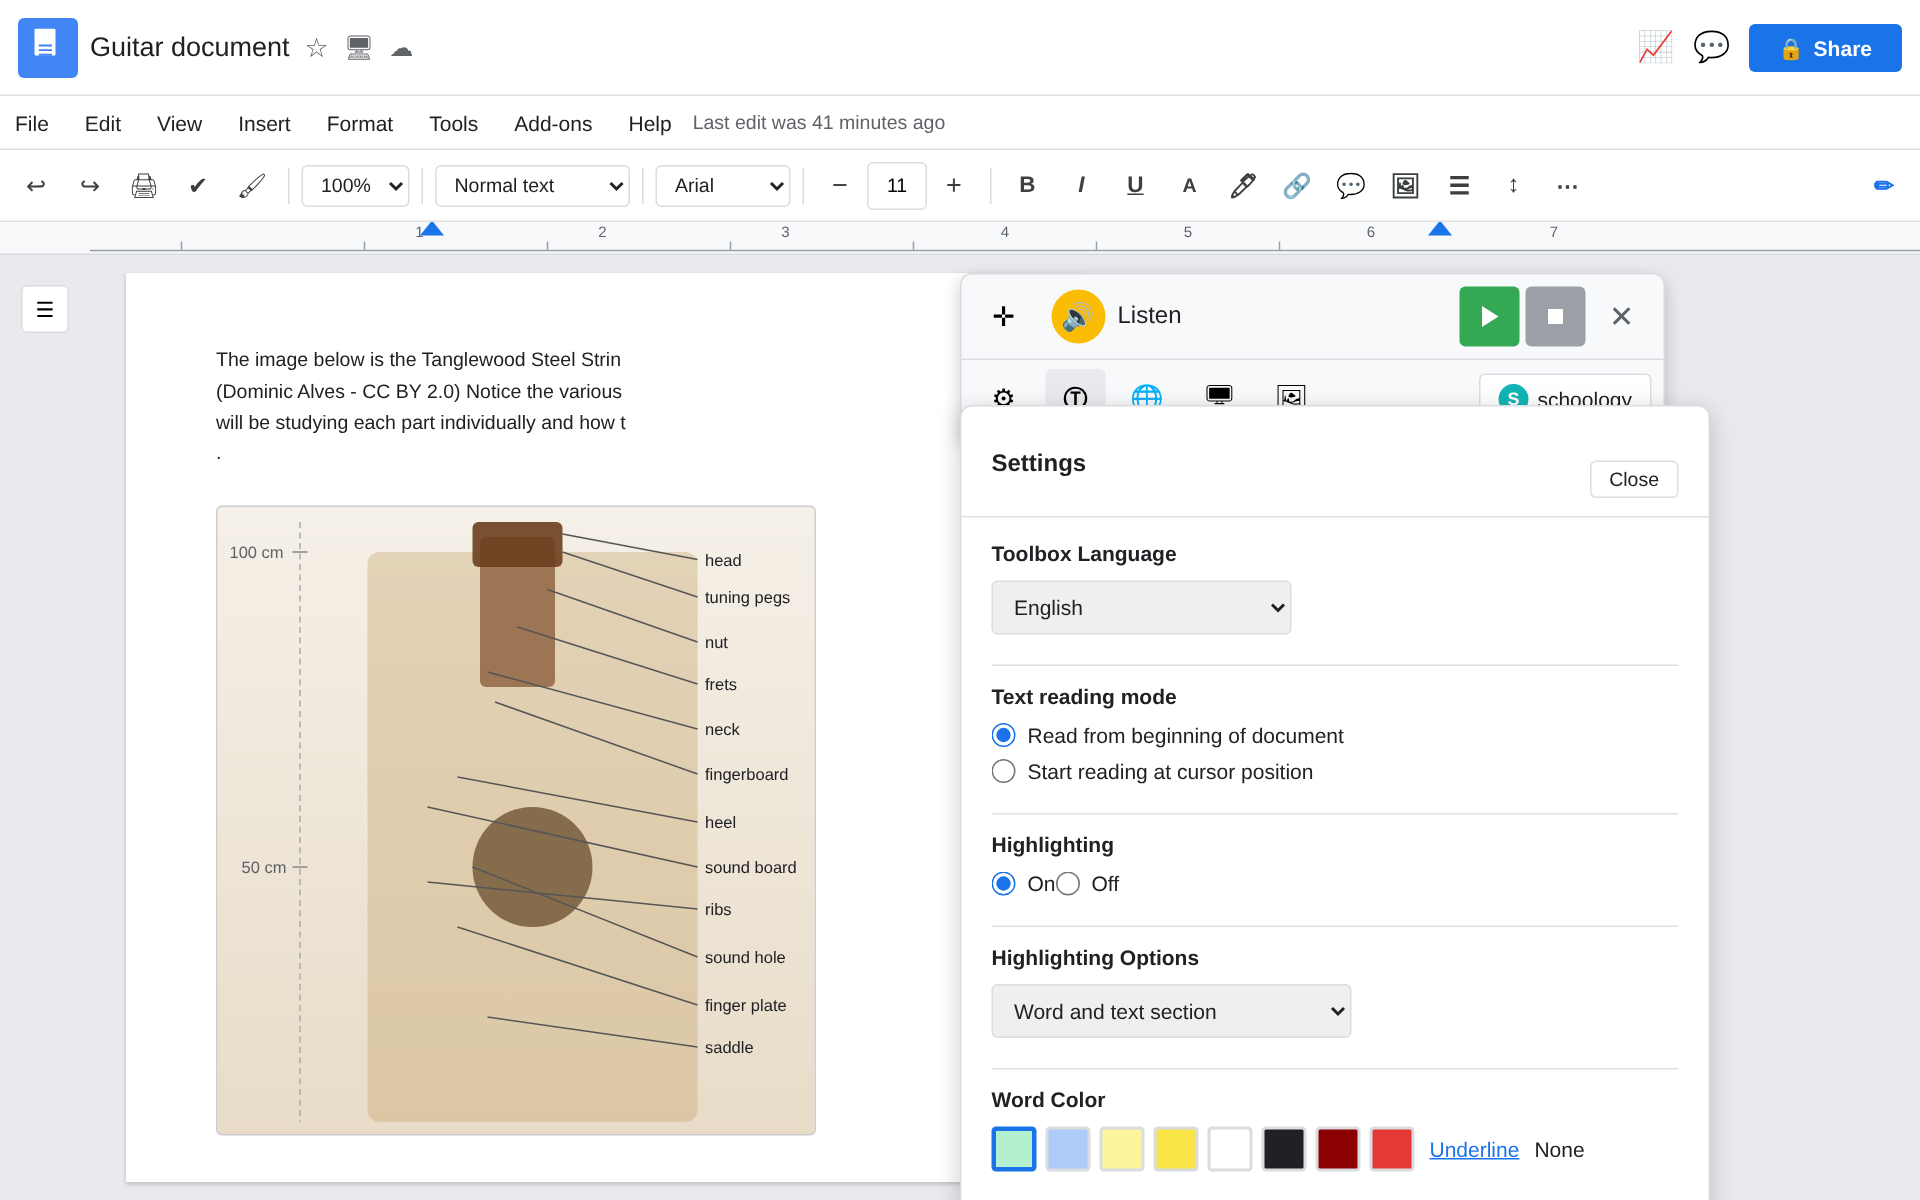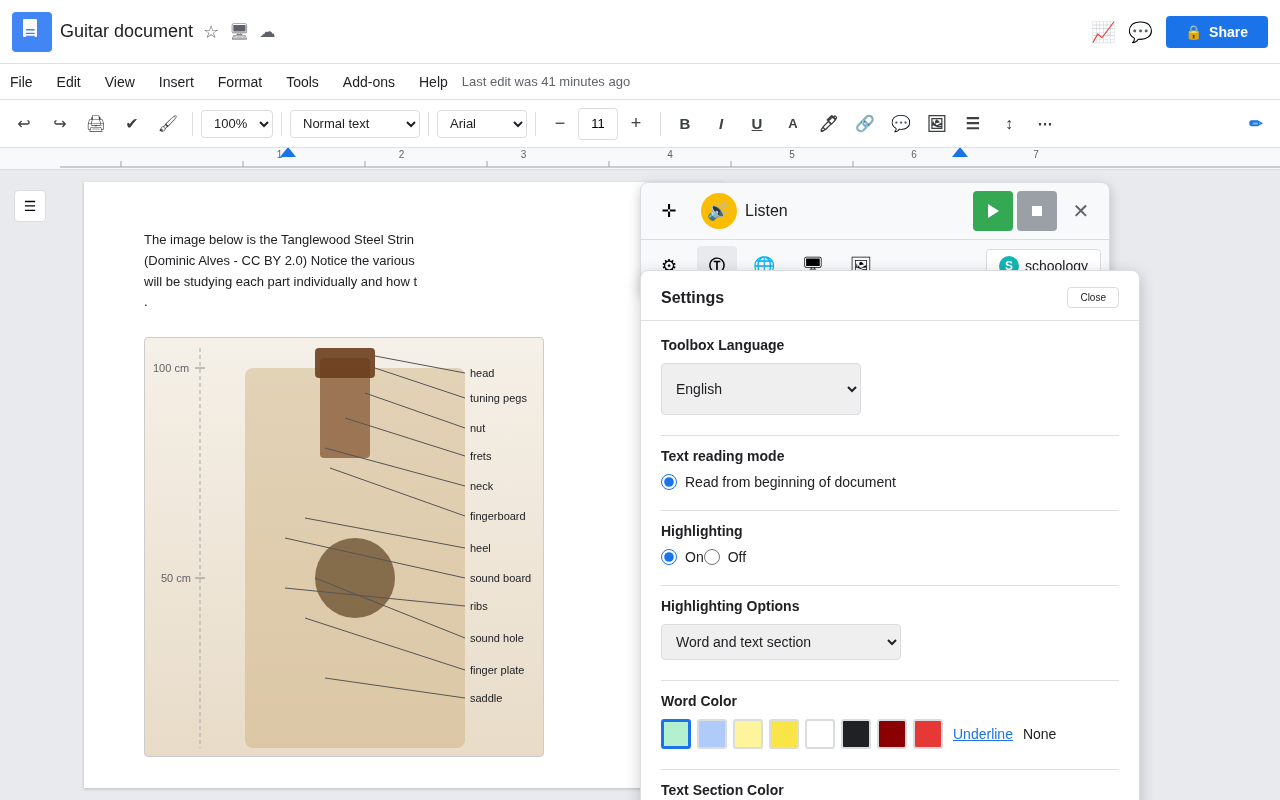--- a/index.html
+++ b/index.html
@@ -268,29 +268,30 @@
       padding: 16px 20px 12px;
       border-bottom: 1px solid #e0e0e0;
     }
     .settings-title { font-size: 16px; font-weight: 600; color: #202124; }
     .close-btn {
       border: 1px solid #dadce0;
       background: #fff;
       padding: 4px 12px;
       border-radius: 4px;
       cursor: pointer;
-      font-size: 10px;
+      font-size: 13px;
       color: #202124;
+      margin-top: 20px;
     }
     .settings-body { padding: 16px 20px; }
     .settings-section { margin-bottom: 20px; }
     .settings-label { font-size: 14px; font-weight: 600; color: #202124; margin-bottom: 10px; }
     .settings-select {
       width: 200px;
-      height: 52px;
+      height: 36px;
       border: 1px solid #dadce0;
       border-radius: 4px;
       padding: 0 10px;
       font-size: 14px;
       color: #202124;
     }
     .radio-group { display: flex; flex-direction: column; gap: 8px; }
     .radio-row { display: flex; align-items: center; gap: 8px; font-size: 14px; color: #202124; }
     .radio-row input { width: 16px; height: 16px; accent-color: #1a73e8; cursor: pointer; }
     .inline-radio-group { display: flex; align-items: center; }
@@ -548,20 +549,24 @@
 
       <hr class="settings-divider">
 
       <div class="settings-section">
         <div class="settings-label">Text reading mode</div>
         <div class="radio-group">
           <label class="radio-row">
             <input type="radio" name="reading-mode" checked="" style="">
             <span>Read from beginning of document</span>
           </label>
+          <label class="radio-row">
+            <input type="radio" name="reading-mode" style="">
+            <span>Start reading at cursor position</span>
+          </label>
         </div>
       </div>
 
       <hr class="settings-divider">
 
       <div class="settings-section">
         <div class="settings-label">Highlighting</div>
         <div class="inline-radio-group">
           <label class="radio-row">
             <input type="radio" name="highlighting" checked="" style="">

